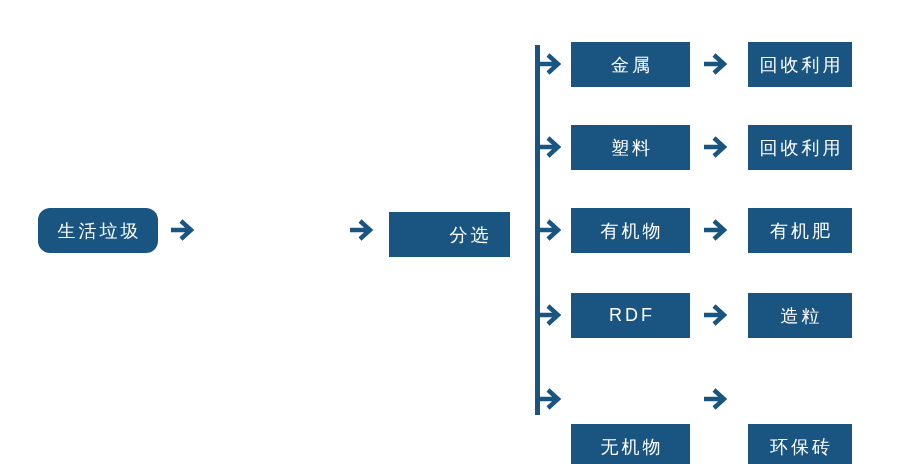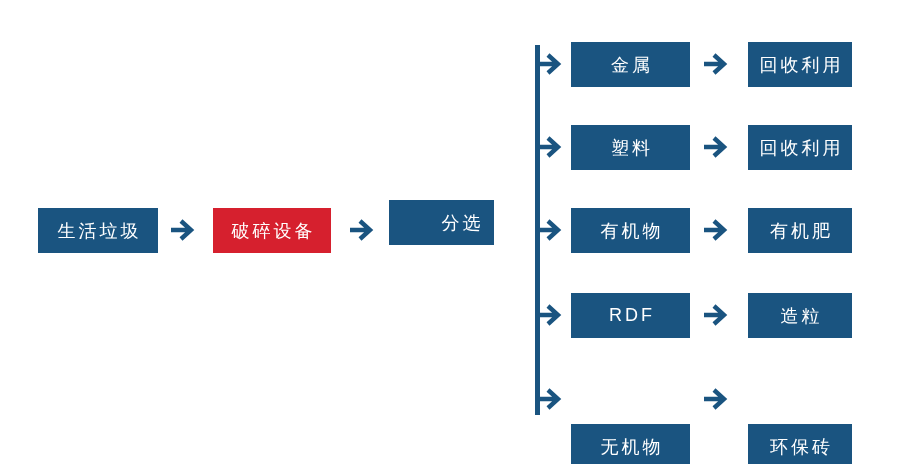--- a/index.html
+++ b/index.html
@@ -50,23 +50,23 @@
   }
   .arrow path {
     stroke: var(--primary-blue);
     stroke-width: 4.4;
     fill: none;
     stroke-linecap: butt;
     stroke-linejoin: miter;
   }
 
   
-  .n-input   { left: 38px;  top: 208px; width: 120px; }
+  .n-input   { left: 38px;  top: 208px; width: 120px; border-radius: 12px; }
   .n-process { left: 213px; top: 208px; width: 118px; }
-  .n-sorting { left: 389px; top: 200px; width: 105px; padding-left: 39px; }
+  .n-sorting { left: 389px; top: 212px; width: 121px; padding-left: 39px; }
   .a-main1 { left: 170px; top: 218px; }
   .a-main2 { left: 349px; top: 218px; }
 
   
   .b-src { left: 571px; width: 119px; }
   .b-res { left: 748px; width: 104px; }
   .a-branch { left: 537px; }
   .a-mid    { left: 703px; }
 
   
@@ -80,21 +80,20 @@
 <body>
 
 <div class="canvas">
 
   <div class="node n-input">生活垃圾</div>
 
   <svg class="arrow a-main1" viewBox="0 0 28 24">
     <path d="M1 12 H19 M11 3 L21 12 L11 21"></path>
   </svg>
 
-  <div class="node red n-process">破碎设备</div>
 
   <svg class="arrow a-main2" viewBox="0 0 28 24">
     <path d="M1 12 H19 M11 3 L21 12 L11 21"></path>
   </svg>
 
   <div class="node n-sorting">分选</div>
 
   <div class="vline"></div>
 
   <div class="branch-row r0">

